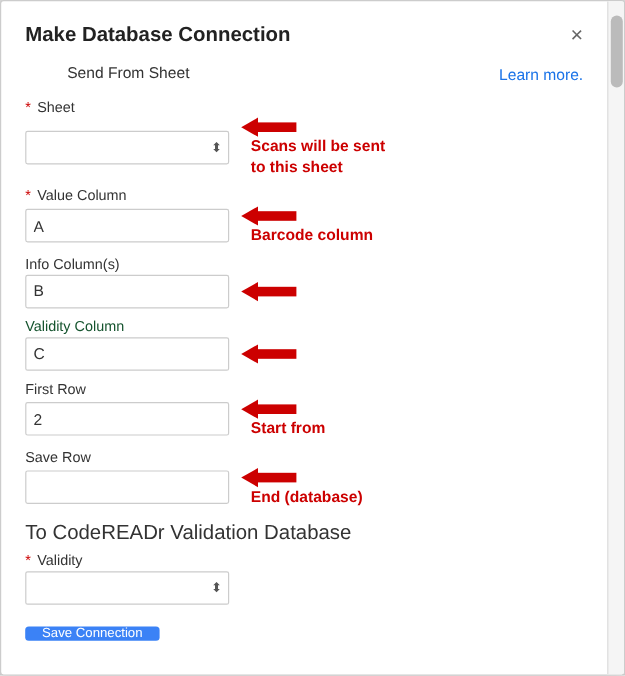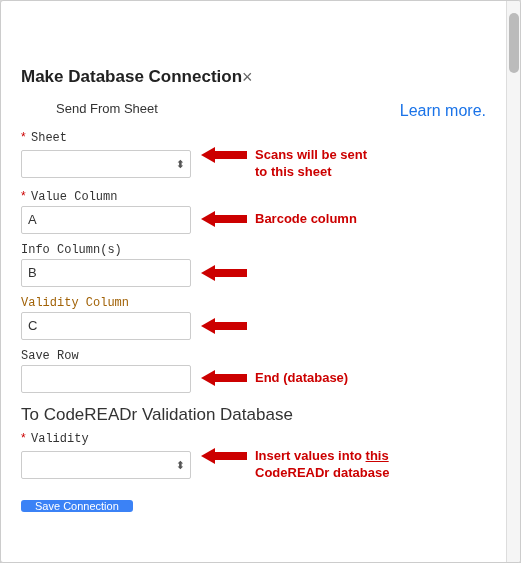--- a/index.html
+++ b/index.html
@@ -41,22 +41,22 @@
       background: #bbb;
       border-radius: 5px;
       margin: 2px auto;
       position: absolute;
       top: 10px;
       left: 2px;
     }
     .dialog-title-row {
       display: flex;
       align-items: center;
+      justify-content: space-between;
       margin-bottom: 14px;
-      margin-top: 48px;
     }
     .dialog-title {
       font-size: 17px;
       font-weight: bold;
       color: #222;
     }
     .close-btn {
       font-size: 18px;
       color: #666;
       cursor: pointer;
@@ -71,40 +71,39 @@
     }
     .learn-more-row {
       display: flex;
       justify-content: space-between;
       align-items: center;
       margin-bottom: 10px;
       margin-left: 35px;
     }
     .learn-more-link {
       color: #1a73e8;
-      font-size: 16px;
+      font-size: 13px;
       text-decoration: none;
       cursor: pointer;
     }
     .field-group {
       margin-bottom: 8px;
       position: relative;
     }
     .field-label {
       font-size: 12px;
       color: #c00;
       margin-bottom: 2px;
     }
     .field-label span.asterisk {
       color: #c00;
       margin-right: 2px;
     }
     .field-label span.label-text {
       color: #333;
-      font-family: Liberation Mono, monospace;
     }
     .input-row {
       display: flex;
       align-items: center;
       gap: 6px;
     }
     .text-input {
       width: 170px;
       height: 28px;
       border: 1px solid #ccc;
@@ -161,20 +160,21 @@
       border-radius: 3px;
       padding: 0 14px;
       font-size: 11px;
       cursor: pointer;
       margin-top: 10px;
     }
     .annotation-block {
       display: flex;
       align-items: flex-start;
       margin-left: 4px;
+      flex-direction: column;
     }
     
     .red-arrow {
       display: flex;
       align-items: center;
     }
     .red-arrow .shaft {
       height: 8px;
       background: #cc0000;
       display: inline-block;
@@ -252,33 +252,48 @@
           <div class="red-arrow">
             <span class="head"></span>
             <span class="shaft" style="width:32px;"></span>
           </div>
         </div>
       </div>
     </div>
 
     <div class="field-group">
       <div class="field-label">
-        <span class="label-text" style="color:#a16207;">Validity Column</span>
+        <span class="label-text" style="color:#14532d;">Validity Column</span>
       </div>
       <div class="input-row">
         <input class="text-input" type="text" value="C" style="">
         <div class="annotation-block">
           <div class="red-arrow">
             <span class="head"></span>
             <span class="shaft" style="width:32px;"></span>
           </div>
         </div>
       </div>
     </div>
 
+    <div class="field-group">
+      <div class="field-label">
+        <span class="label-text" style="color:#333;">First Row</span>
+      </div>
+      <div class="input-row">
+        <input class="text-input" type="text" value="2" style="">
+        <div class="annotation-block">
+          <div class="red-arrow">
+            <span class="head"></span>
+            <span class="shaft" style="width:32px;"></span>
+          </div>
+          <span class="annotation-text">Start from</span>
+        </div>
+      </div>
+    </div>
 
     <div class="field-group">
       <div class="field-label">
         <span class="label-text" style="color:#333;">Save Row</span>
       </div>
       <div class="input-row">
         <input class="text-input" type="text" value="" style="">
         <div class="annotation-block">
           <div class="red-arrow">
             <span class="head"></span>
@@ -294,27 +309,20 @@
     <div class="field-group">
       <div class="field-label">
         <span class="asterisk">*</span>
         <span class="label-text">Validity</span>
       </div>
       <div class="input-row">
         <div class="select-wrapper">
           <select class="select-input">
             <option value=""></option>
           </select>
-        </div>
-        <div class="annotation-block">
-          <div class="red-arrow">
-            <span class="head"></span>
-            <span class="shaft" style="width:32px;"></span>
-          </div>
-          <span class="annotation-text">Insert values into <span style="text-decoration:underline;">this</span><br>CodeREADr database</span>
         </div>
       </div>
     </div>
 
     <div>
       <button class="save-btn">Save Connection</button>
     </div>
 
   </div>
   <div class="scrollbar">

